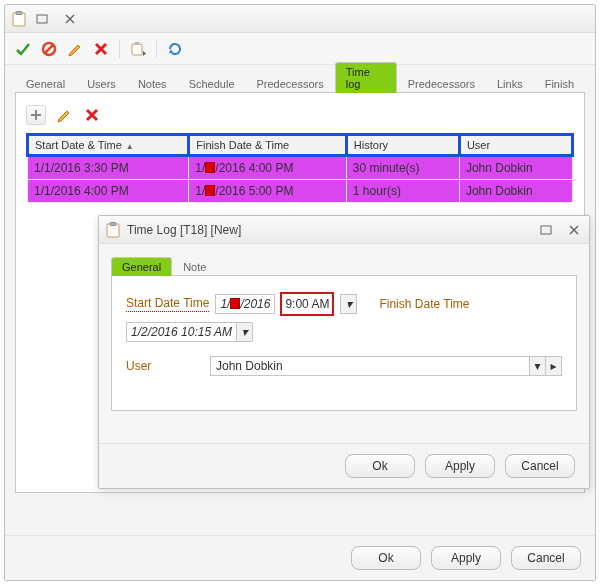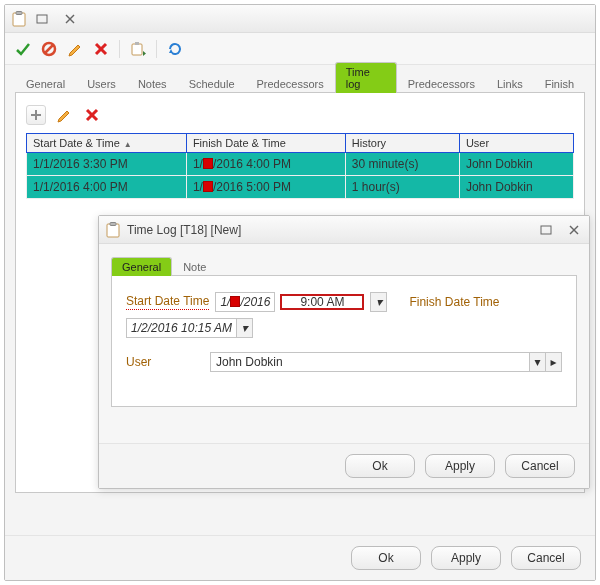--- a/index.html
+++ b/index.html
@@ -105,28 +105,28 @@
   table.grid {
     width: 100%;
     border-collapse: collapse;
     font-size: 12px;
   }
   table.grid th {
     text-align: left;
     font-weight: normal;
     color: #333;
     background: #f3f3f3;
-    border: 1px solid #1d4ed8;
+    border: 3px solid #1d4ed8;
     padding: 3px 6px;
     font-size: 11px;
   }
   table.grid td {
     border: 1px solid #eee;
     padding: 4px 6px;
-    background: #14b8a6;
+    background: #d946ef;
   }
   .sort-ind { font-size:8px; color:#666; margin-left:4px; }
   .red-box {
     display:inline-block; width:10px; height:11px; background:#d80000;
     border:1px solid #a00; vertical-align:-1px;
   }
   .button-row {
     display:flex; justify-content:flex-end; gap:10px;
     padding: 10px 14px;
     border-top: 1px solid #e4e4e4;
@@ -149,21 +149,21 @@
   .form-row { display:flex; align-items:center; gap:6px; margin-bottom:14px; flex-wrap:wrap; }
   .form-label { font-size:12px; color:#a16207; }
   .underline-red { border-bottom:1px dotted #d80000; padding-bottom:1px; }
   .datebox {
     display:inline-flex; align-items:center;
     border:1px solid #c4c4c4; height:20px; background:#fff;font-style:italic;
   }
   .datebox .val { padding:0 4px; font-size:12px; }
   .datebox .dd { width:16px; height:100%; border-left:1px solid #c4c4c4; display:flex;align-items:center;justify-content:center; background:#f2f2f2; cursor:pointer;}
   .time-highlight {
-    border:2px solid #c51818; padding:0 18px; height:16px; display:inline-flex; align-items:center;
+    border:2px solid #c51818; padding:0 3px; height:24px; display:inline-flex; align-items:center;
     margin-left:-1px;
   }
   .combo {
     display:flex; align-items:center; border:1px solid #c4c4c4; height:20px; background:#fff; flex:1;
   }
   .combo .cval { flex:1; padding:0 5px; }
   .combo .cbtn { width:16px; height:100%; border-left:1px solid #c4c4c4; display:flex;align-items:center;justify-content:center; background:#f2f2f2; cursor:pointer;}
   .main-content-inner{
      padding: 0 10px;
   }

